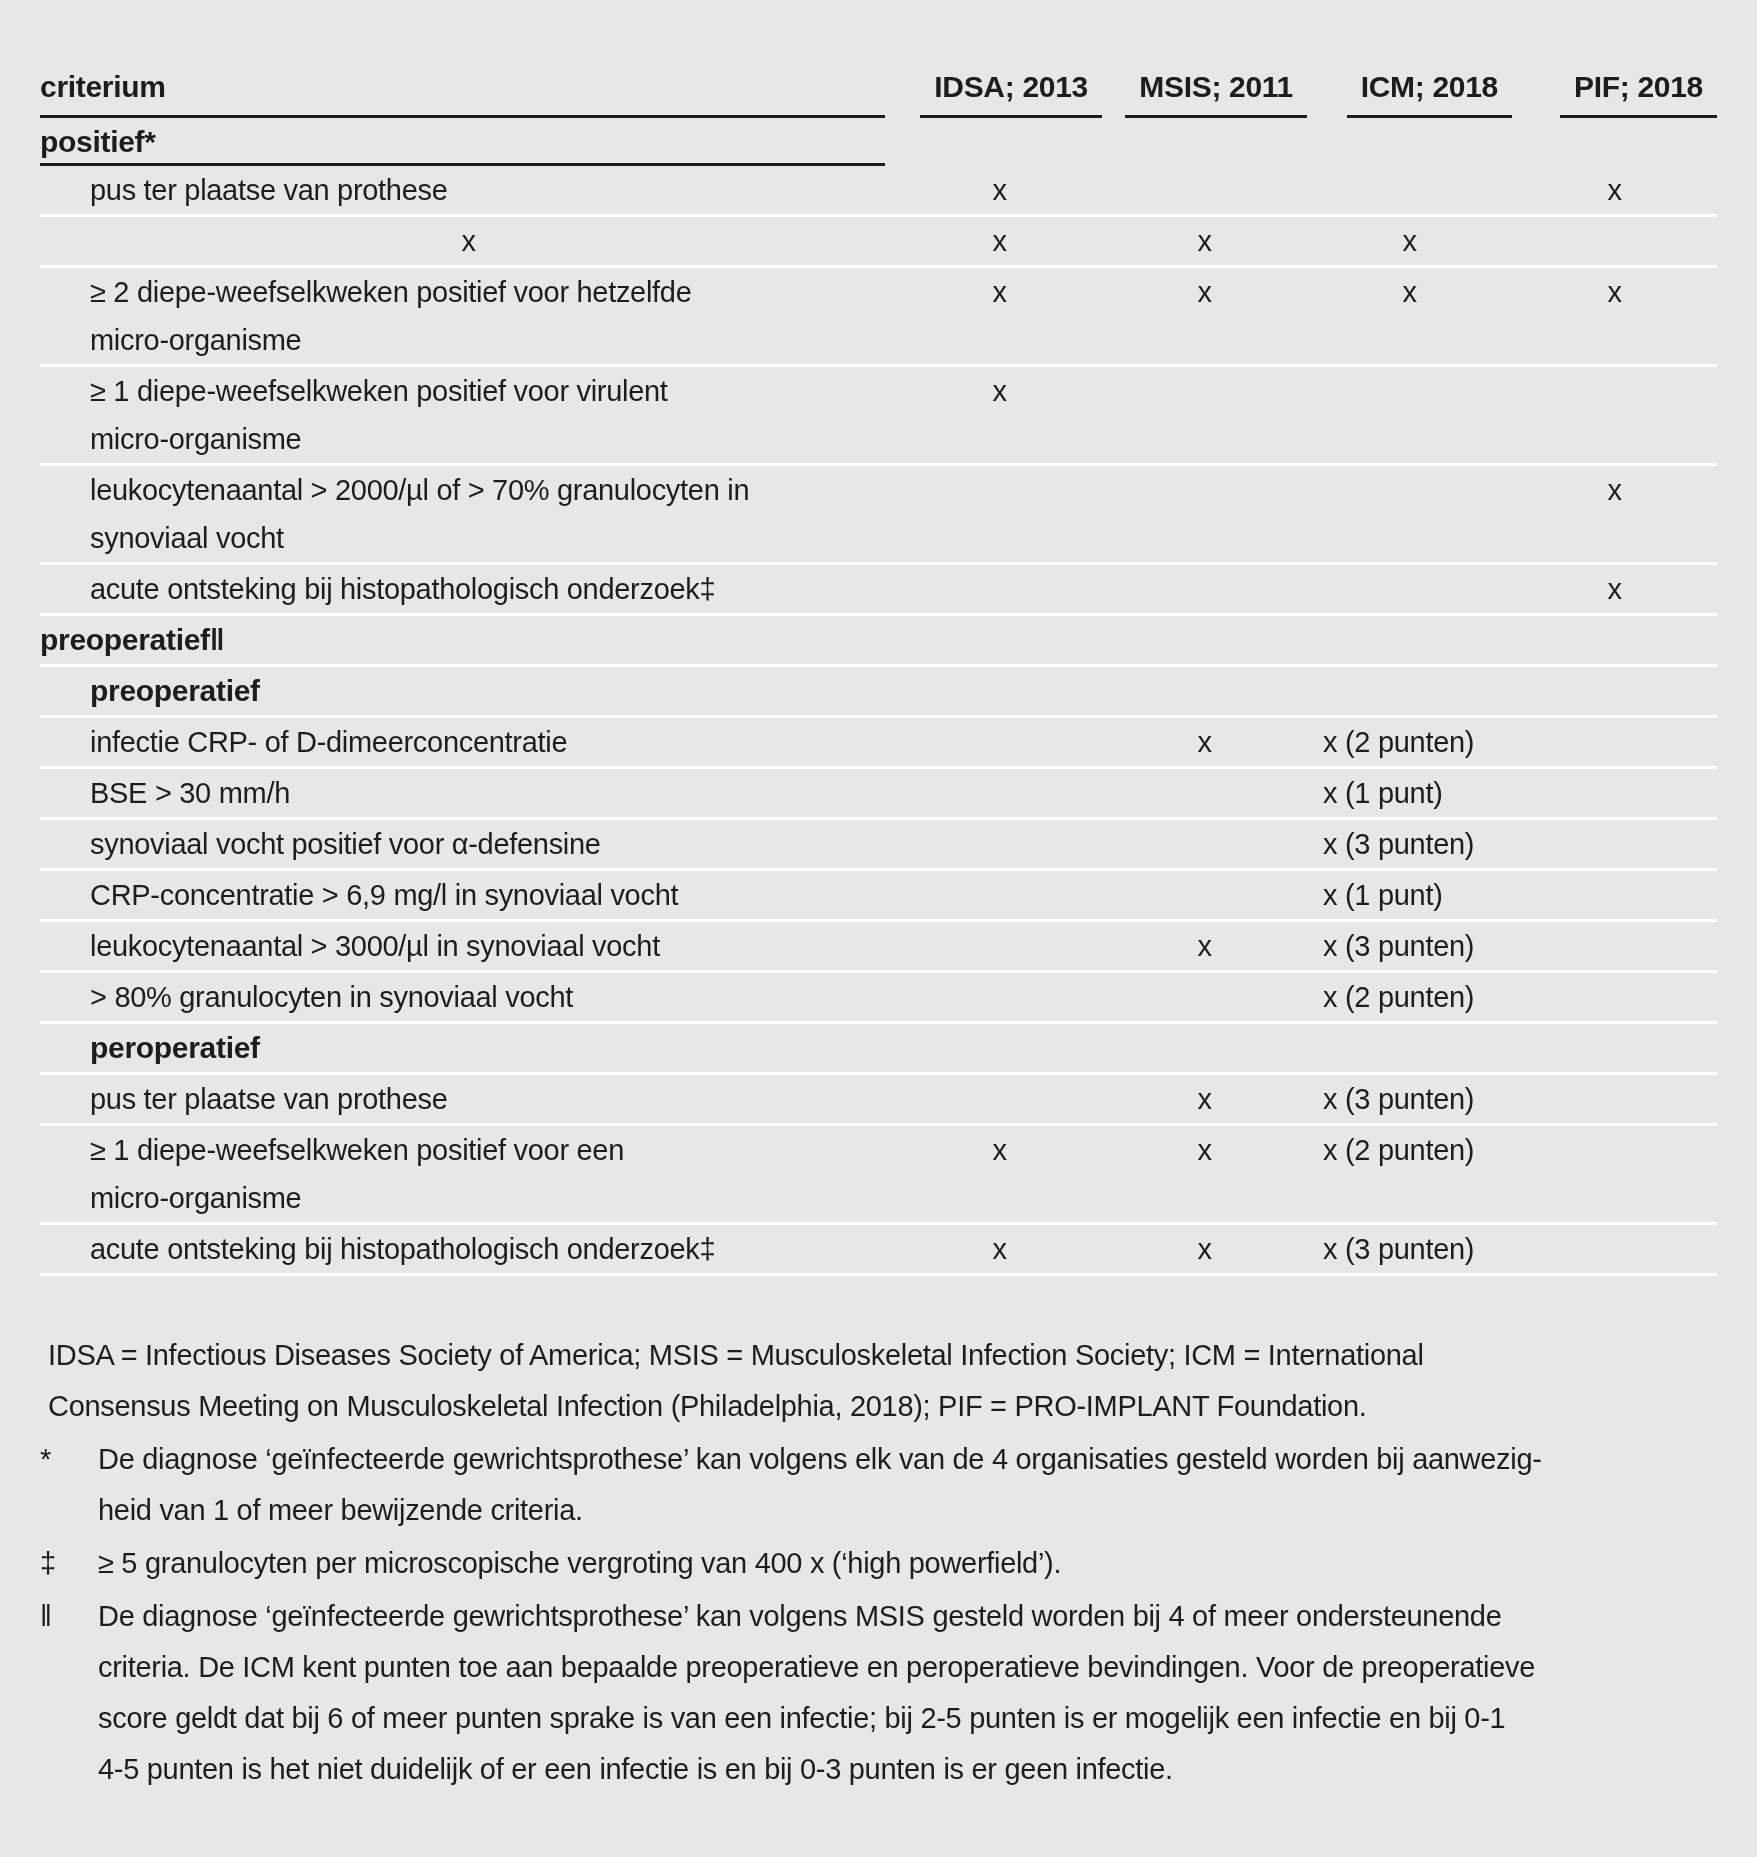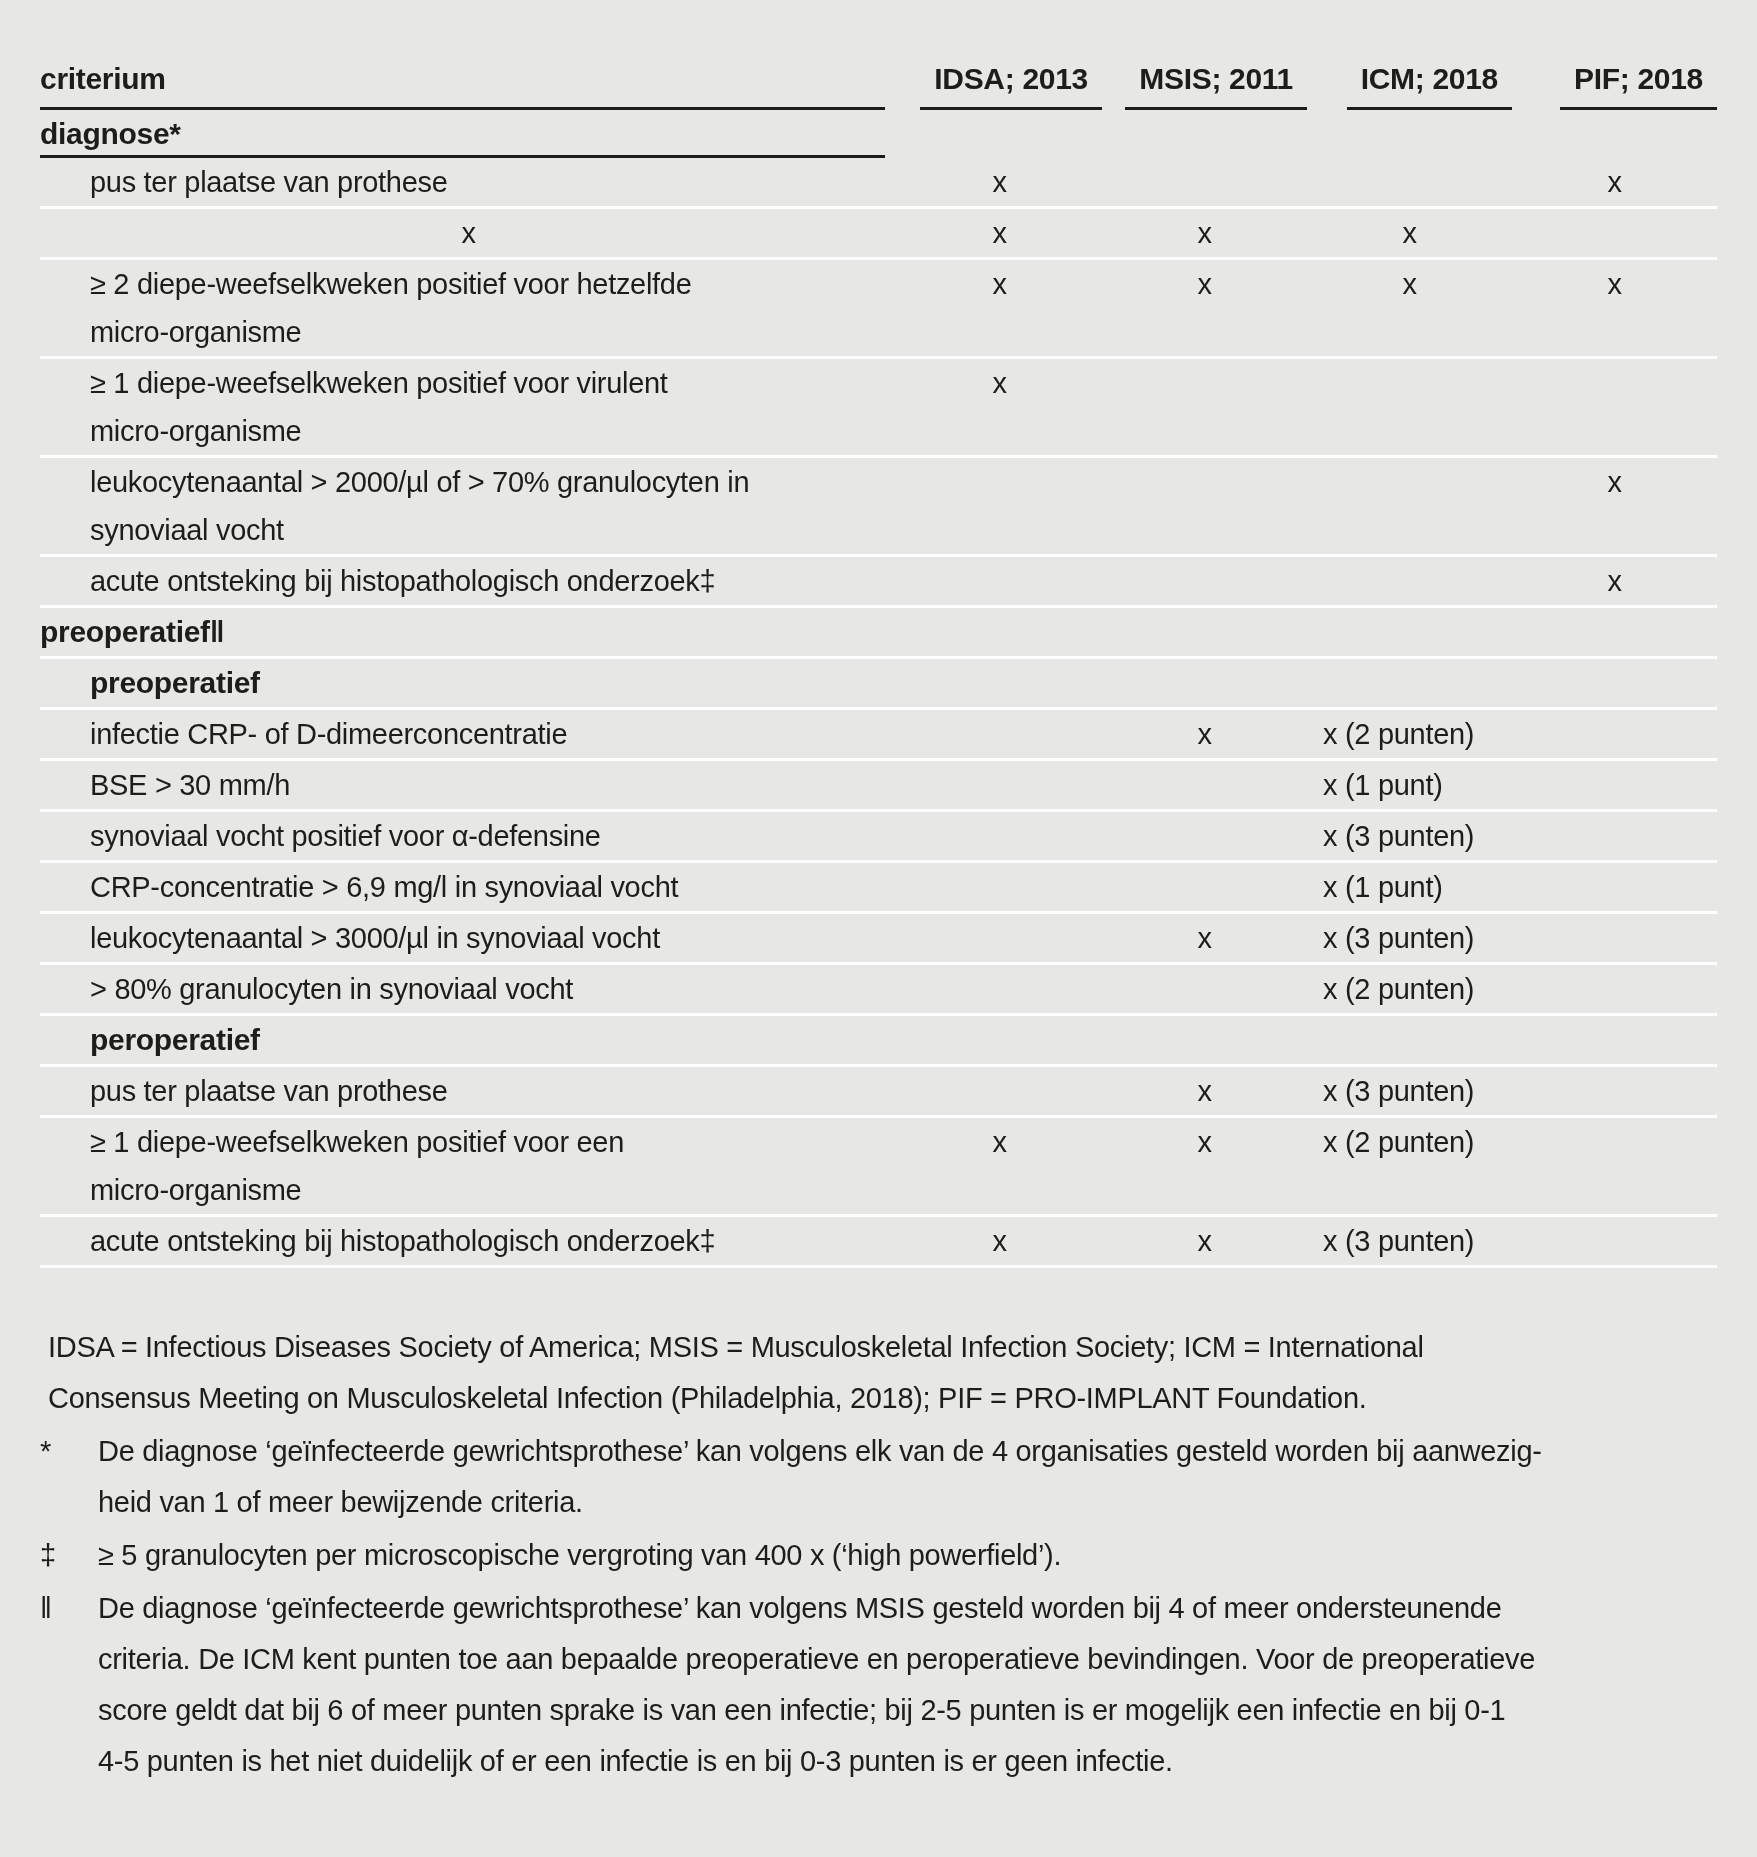--- a/index.html
+++ b/index.html
@@ -5,21 +5,21 @@
   html,body{margin:0;padding:0;}
   body{
     width:1757px;height:1857px;
     background:#e7e7e6;
     color:#1d1d1b;
     font-family:"Liberation Sans", sans-serif;
     letter-spacing:-0.3px;
     overflow:hidden;
     position:relative;
   }
-  .wrap{position:absolute;left:40px;top:8px;width:1677px;}
+  .wrap{position:absolute;left:40px;top:16px;width:1677px;}
 
   
   .thead{
     display:grid;
     grid-template-columns:857px 205px 205px 205px 205px;
     height:102px;
     align-items:end;
   }
   .th-crit{width:845px;}
   .th-crit .hlabel{
@@ -93,21 +93,21 @@
       </div>
       <div class="th-col">
         <span class="hlabel">ICM; 2018</span>
       </div>
       <div class="th-col">
         <span class="hlabel">PIF; 2018</span>
       </div>
     </div>
 
   <div id="rows">
-      <div class="band rule-after">diagnose*</div>
+      <div class="band rule-after">positief*</div>
       <div class="row">
         <div class="crit">pus ter plaatse van prothese</div>
         <div class="mark">x</div>
         <div class="mark"></div>
         <div class="mark"></div>
         <div class="mark">x</div>
       </div>
       <div class="row">
         <div class="mark">x</div>
         <div class="mark">x</div>

